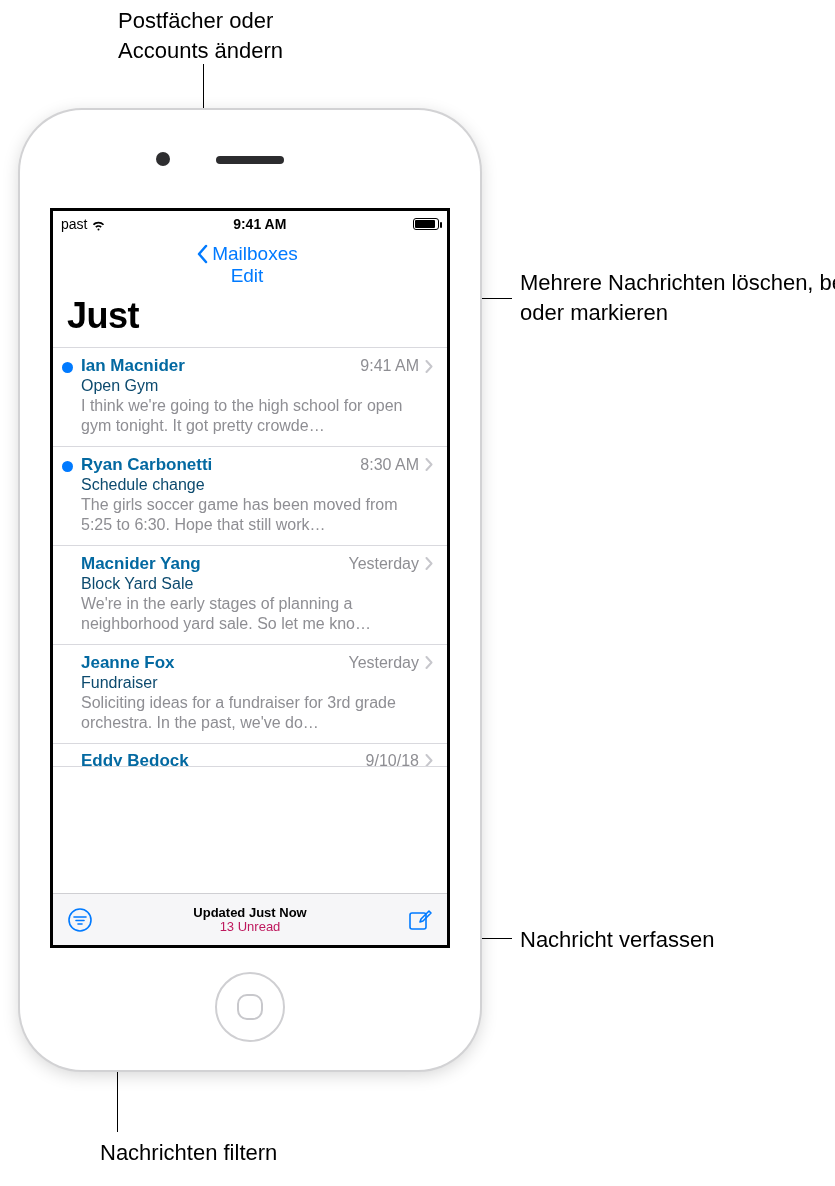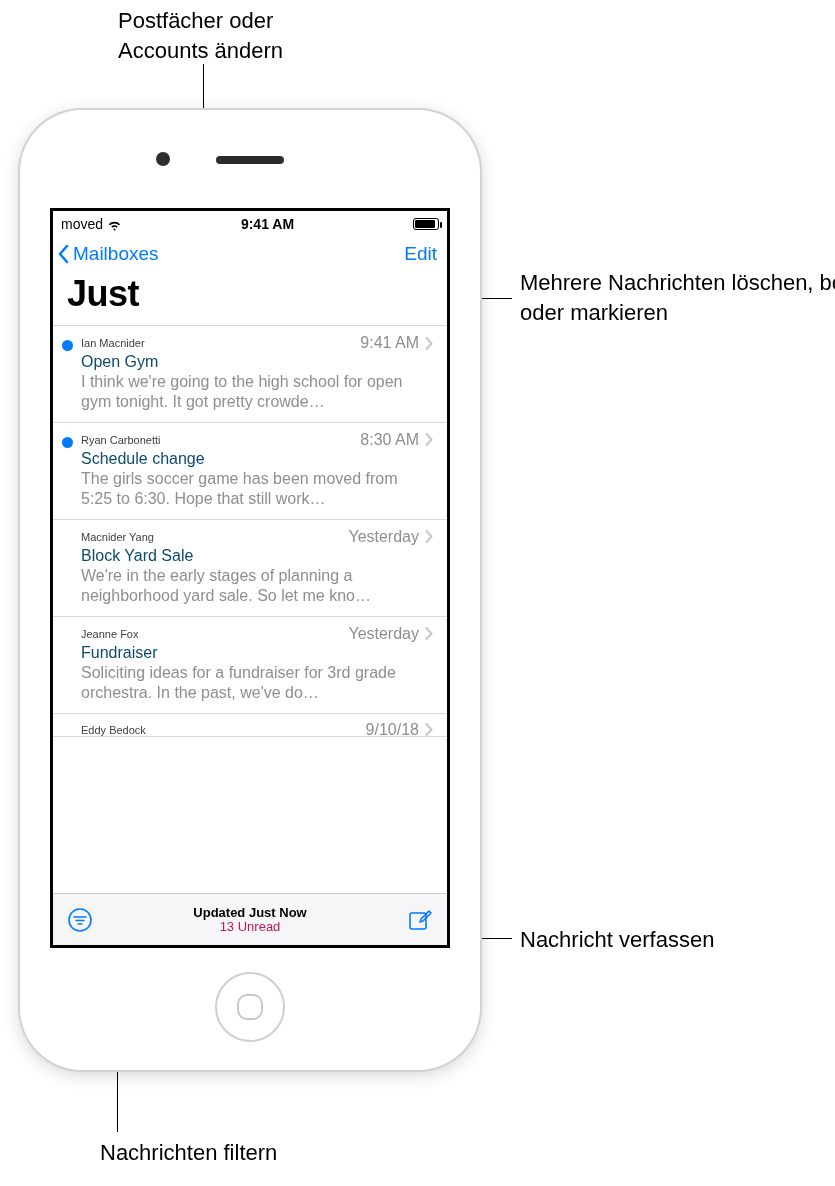--- a/index.html
+++ b/index.html
@@ -78,20 +78,21 @@
     width: 26px; height: 12px; border: 1.5px solid #000; border-radius: 3px;
     position: relative;
   }
   .battery::after{content:"";position:absolute;right:-4px;top:3px;width:2px;height:6px;background:#000;border-radius:1px;}
   .battery::before{content:"";position:absolute;left:1px;top:1px;bottom:1px;right:3px;background:#000;border-radius:1px;}
   
   .navbar {
     display:flex; align-items:center; justify-content:space-between;
     padding: 6px 10px 2px 4px;
     font-size: 19px;
+    flex-direction: column;
   }
   .back {
     display:flex; align-items:center; color:#007aff; gap:2px;
   }
   .back svg{width:14px;height:20px;}
   .edit { color:#007aff; }
   .title {
     font-size: 36px; font-weight: 800;
     padding: 6px 14px 10px;
     letter-spacing: -0.5px;
@@ -102,21 +103,21 @@
     padding: 8px 14px 9px 28px;
     border-top: 1px solid #d9d9de;
     position: relative;
   }
   .row:last-child{border-bottom:1px solid #d9d9de;}
   .unread-dot{
     position:absolute; left:9px; top:14px;
     width:11px;height:11px;border-radius:50%;background:#007aff;
   }
   .row .line1{display:flex;align-items:center;justify-content:space-between;}
-  .sender{font-size:11px;font-weight:400;color:#404040;}
+  .sender{font-size:17px;font-weight:700;color:#0369a1;}
   .time-wrap{display:flex;align-items:center;gap:6px;}
   .time{font-size:16px;color:#8e8e93;}
   .chev svg{width:8px;height:13px;display:block;}
   .subject{font-size:16px;color:#0c4a6e;margin-top:1px;}
   .preview{font-size:16px;color:#8e8e93;line-height:1.28;margin-top:1px;
     display:-webkit-box;-webkit-line-clamp:2;-webkit-box-orient:vertical;overflow:hidden;}
   .row.cut{height:24px;overflow:hidden;padding-top:7px;}
   
   .toolbar{
     position:absolute;left:0;right:0;bottom:0;height:52px;
@@ -149,21 +150,21 @@
 
 <div class="device">
   <div class="camera"></div>
   <div class="speaker"></div>
   <div class="home-btn"></div>
 
   <div class="screen">
 
     <div class="status">
       <div class="left">
-        <span>moved</span>
+        <span>past</span>
         <span class="wifi-icon">
           <svg viewBox="0 0 24 24">
               <path fill="#000" d="M12 18.5a1.6 1.6 0 1 0 0 3.2 1.6 1.6 0 0 0 0-3.2zm0-5.4c-2 0-3.8.8-5.2 2.1l1.9 1.9a4.7 4.7 0 0 1 6.6 0l1.9-1.9A7.4 7.4 0 0 0 12 13.1zm0-5.4c-3.5 0-6.7 1.4-9 3.7l1.9 1.9a10.1 10.1 0 0 1 14.2 0l1.9-1.9A12.7 12.7 0 0 0 12 7.7z"></path>
             </svg>
         </span>
       </div>
       <span style="font-weight:600;">9:41 AM</span>
       <span class="battery"></span>
     </div>
 

